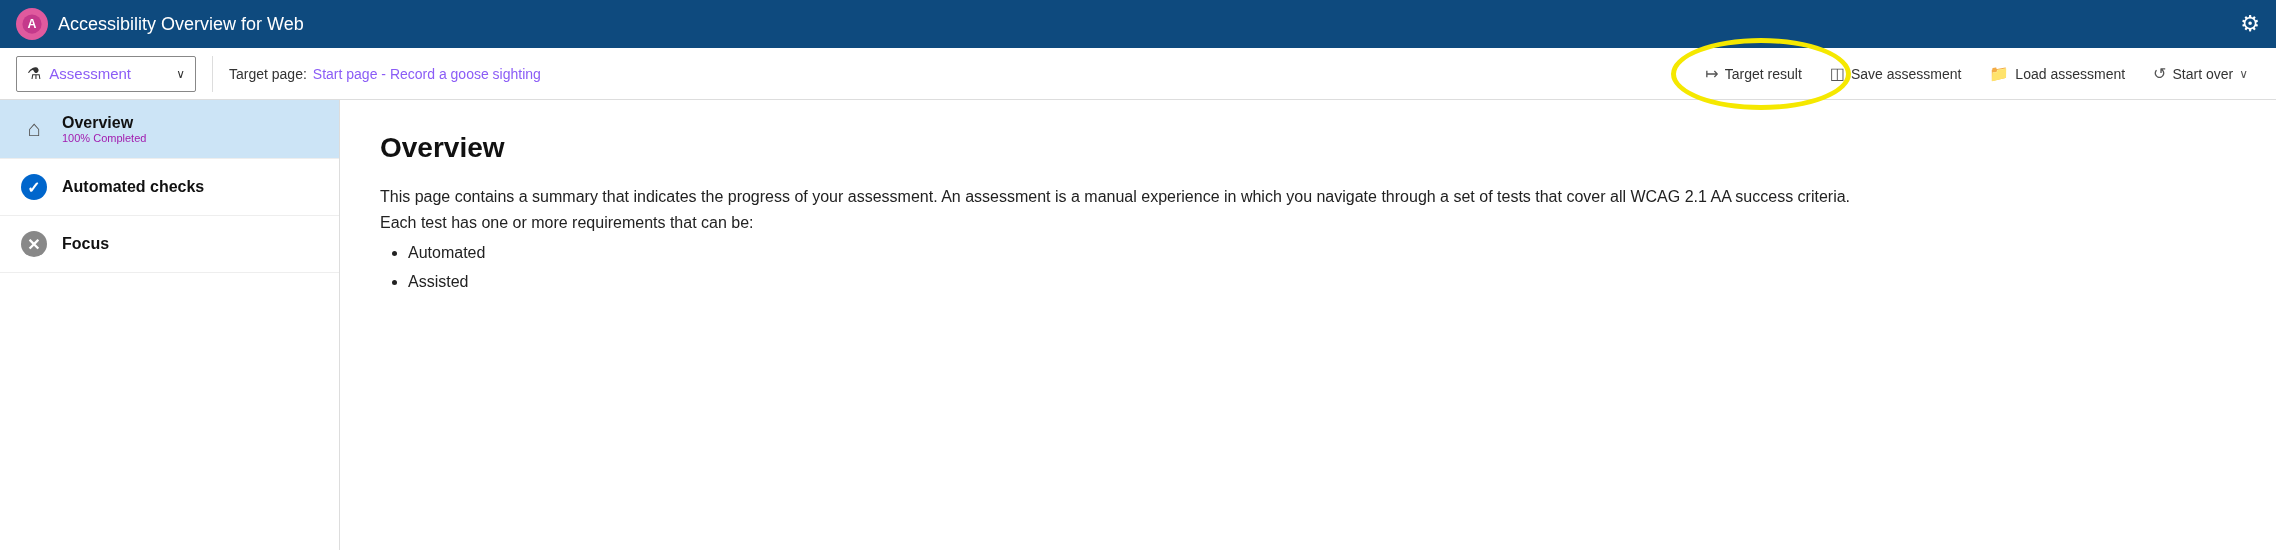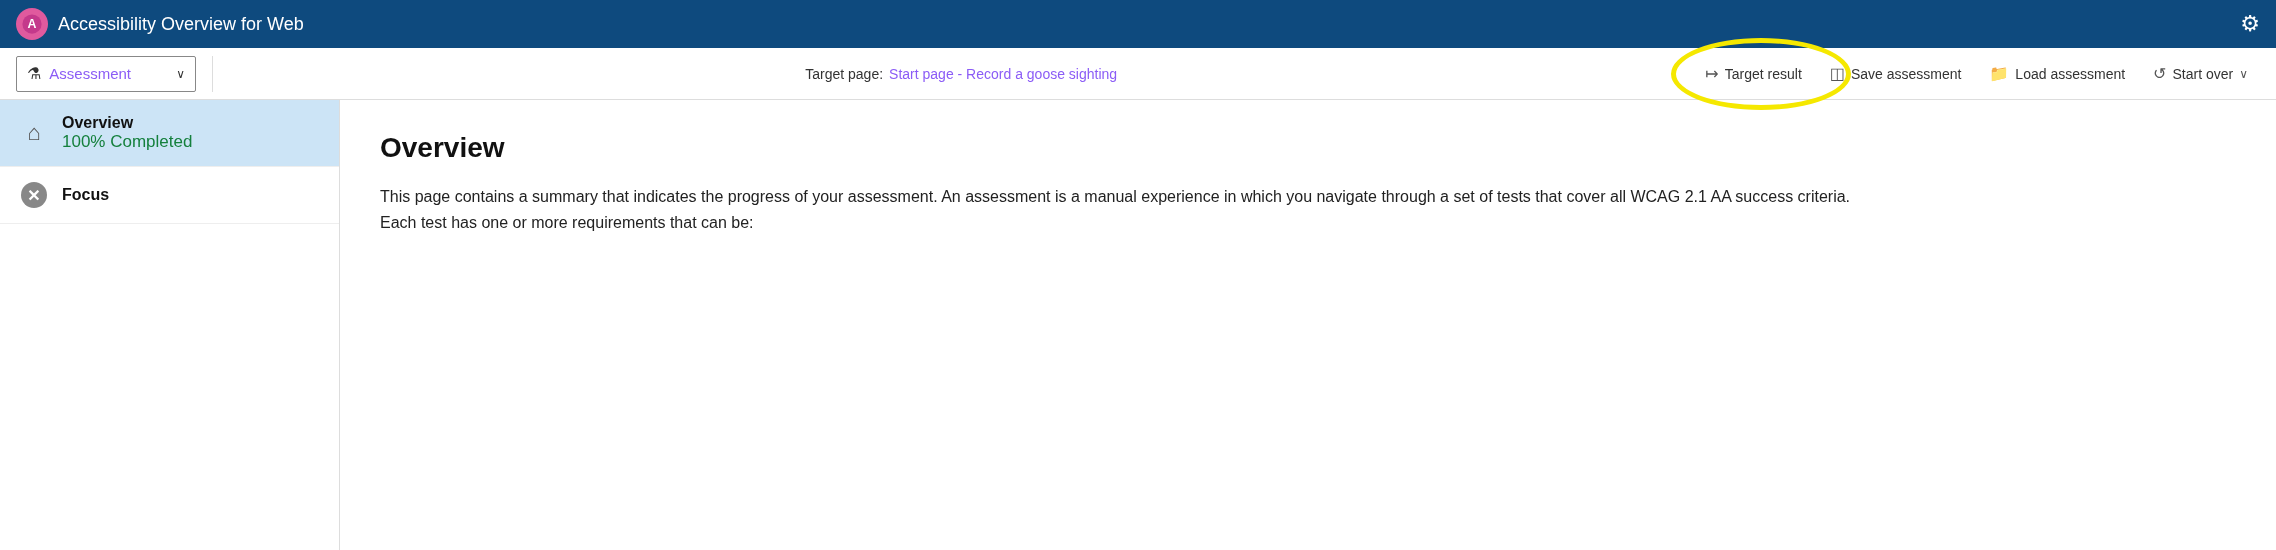--- a/index.html
+++ b/index.html
@@ -75,21 +75,20 @@
       width: 1px;
       height: 36px;
       background: #ddd;
       margin: 0 16px;
     }
     #target-page-area {
       display: flex;
       align-items: center;
       gap: 6px;
       flex: 1;
-      justify-content: center;
     }
     #target-page-label {
       color: #333;
       font-size: 14px;
       white-space: nowrap;
     }
     #target-page-link {
       color: #8b5cf6;
       font-size: 14px;
       text-decoration: none;
@@ -167,22 +166,22 @@
     .sidebar-item-text {
       display: flex;
       flex-direction: column;
     }
     .sidebar-item-title {
       font-size: 16px;
       font-weight: 600;
       color: #111;
     }
     .sidebar-item-subtitle {
-      font-size: 17px;
-      color: #15803d;
+      font-size: 11px;
+      color: #a21caf;
       font-weight: 400;
     }
     .icon-home { font-size: 22px; color: #555; }
     .icon-check-blue {
       width: 26px; height: 26px;
       background: #0066cc;
       border-radius: 50%;
       color: white;
       display: flex; align-items: center; justify-content: center;
       font-size: 16px;
@@ -287,31 +286,43 @@
   <nav id="sidebar">
 
     <div class="sidebar-item active">
       <div class="sidebar-item-icon icon-home">⌂</div>
       <div class="sidebar-item-text">
         <span class="sidebar-item-title">Overview</span>
         <span class="sidebar-item-subtitle">100% Completed</span>
       </div>
     </div>
 
+    <div class="sidebar-item">
+      <div class="sidebar-item-icon">
+        <div class="icon-check-blue"></div>
+      </div>
+      <div class="sidebar-item-text">
+        <span class="sidebar-item-title">Automated checks</span>
+      </div>
+    </div>
 
 
     <div class="sidebar-item">
       <div class="sidebar-item-icon">
         <div class="icon-x-gray"></div>
       </div>
       <div class="sidebar-item-text">
         <span class="sidebar-item-title">Focus</span>
       </div>
     </div>
   </nav>
 
   <div id="content">
     <h1 id="overview-title">Overview</h1>
     <div id="overview-body">
       <p>This page contains a summary that indicates the progress of your assessment. An assessment is a manual experience in which you navigate through a set of tests that cover all WCAG 2.1 AA success criteria. Each test has one or more requirements that can be:</p>
+      <ul id="overview-list">
+        <li>Automated</li>
+        <li>Assisted</li>
+      </ul>
     </div>
   </div>
 </div>
 
 </body></html>

